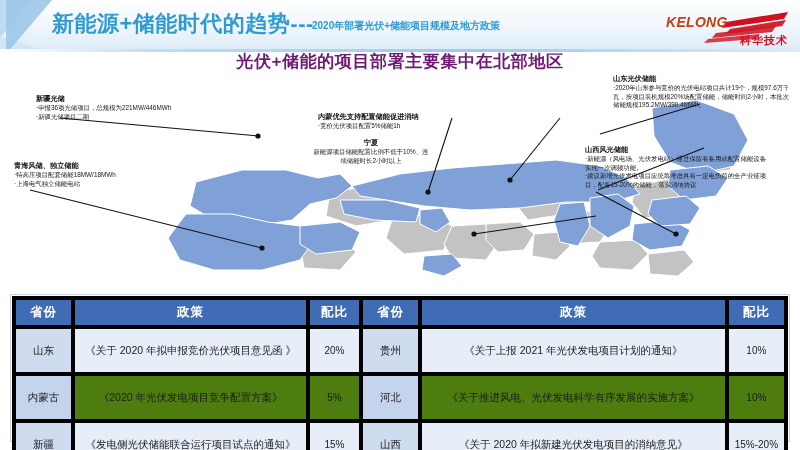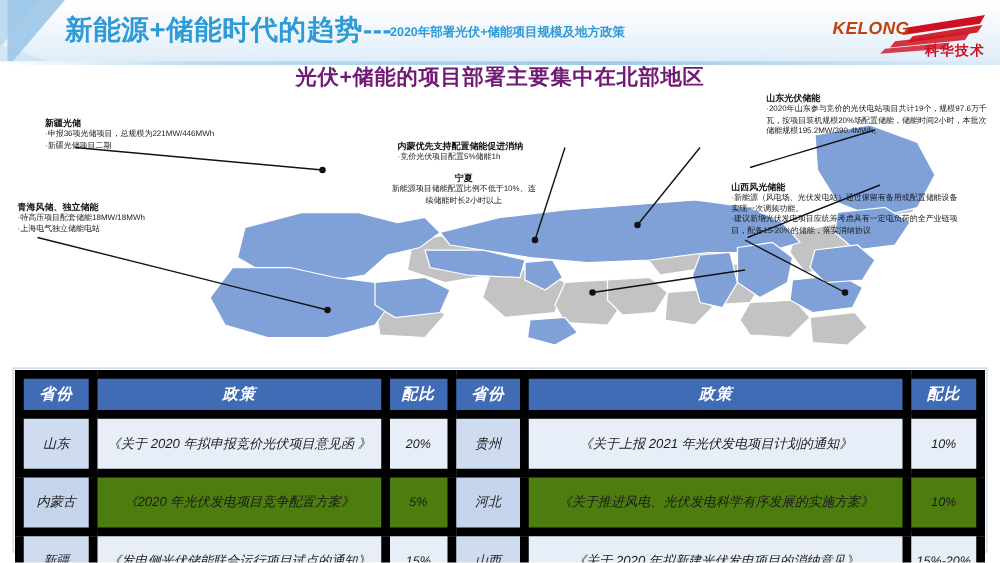--- a/index.html
+++ b/index.html
@@ -55,21 +55,21 @@
   #co-xinjiang { left: 36px; top: 94px; }
   #co-qinghai  { left: 14px; top: 161px; }
   #co-neimeng  { left: 318px; top: 112px; }
   #co-ningxia  { left: 312px; top: 138px; width: 118px; text-align: center; }
   #co-shandong { left: 585px; top: 74px; width: 180px; margin-left: 28px; }
   #co-shanxi   { left: 585px; top: 145px; width: 182px; }
 
   
   .tbl { position: absolute; left: 12px; top: 296px; width: 776px;
          border-collapse: collapse; table-layout: fixed; }
-  .tbl td, .tbl th { border: 7px solid #000000; padding: 4px; font-style: italic; }
+  .tbl td, .tbl th { border: 4px solid #000000; padding: 4px; }
   .tbl thead th {
     background: #3f6cb4; color: #ffffff; font-size: 12.5px; font-weight: bold;
     height: 28px; text-align: center; letter-spacing: 1px;
   }
   .tbl tbody td { height: 47px; font-size: 10.5px; color: #1b1b1b; text-align: center;
                   background: #e8eef8; }
   .tbl tbody tr.alt td { background: #4d7c0f; }
   .tbl td.prov { background: #cfdcf0; font-size: 10.5px; }
   .tbl tbody tr.alt td.prov { background: #c4d4ec; }
   .tbl td.pol { text-align: center; }

